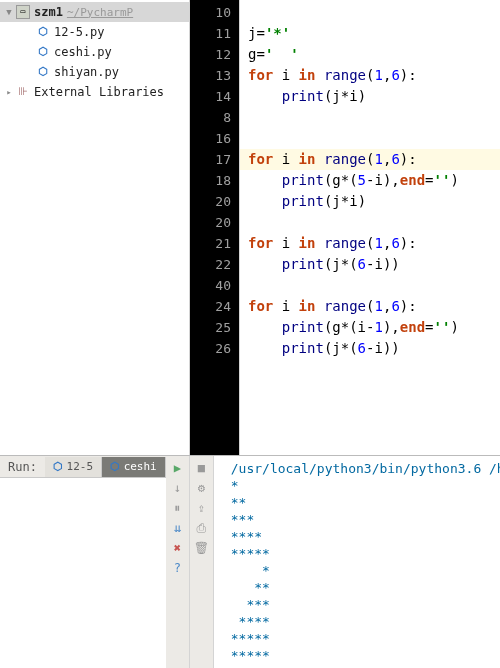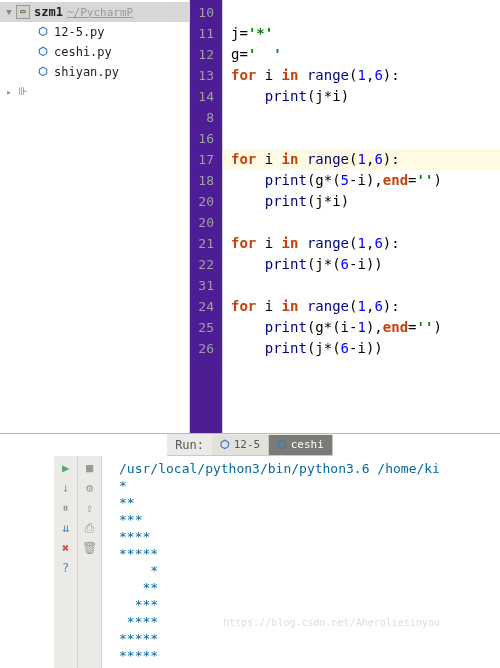--- a/index.html
+++ b/index.html
@@ -12,31 +12,31 @@
 .ind0{padding-left:4px;} .ind2{padding-left:36px;}
 .chev{width:10px;text-align:center;color:#888;margin-right:2px;font-size:9px;}
 .icon{width:14px;height:14px;margin-right:4px;text-align:center;font-size:11px;}
 .dir-i{background:#cfd3c8;border:1px solid #999;font-size:8px;line-height:12px;}
 .py-i{color:#3478c6;font-weight:bold;}
 .lib-i{color:#a77;}
 .tree-lbl{color:#222;font-size:12px;}
 .bold{font-weight:bold;text-align:right;}
 .dim{color:#999;font-size:11px;margin-left:4px;text-decoration:underline;}
 .editor{flex:1;display:flex;overflow:hidden;}
-.gutter{width:33px;background:#4c1d95;border-right:1px solid #d4d4d4;text-align:right;color:#a0a0a0;padding:2px 8px 0 0;font-size:13px;}
+.gutter{width:50px;background:#000000;border-right:1px solid #d4d4d4;text-align:right;color:#a0a0a0;padding:2px 8px 0 0;font-size:13px;}
 .gutter div{height:21px;line-height:21px;}
 .code{flex:1;padding:2px 0 0 8px;font-size:14px;line-height:21px;white-space:pre;position:relative;}
 .ln{height:21px;}
 .cur{background:#fffae3;margin-left:-8px;padding-left:8px;}
 .kw{color:#c2410c;font-weight:bold;}
 .str{color:#008000;font-weight:bold;}
 .num{color:#0000ff;}
 .bi{color:#000080;}
 .id{color:#000;}
-.bottom{flex:1;display:flex;flex-direction:column;align-items:center;}
+.bottom{flex:1;display:flex;flex-direction:row;}
 .run-hdr{display:flex;align-items:center;height:22px;background:#eceae6;border-bottom:1px solid #c9c9c9;}
 .run-lbl{padding:0 8px;color:#555;font-size:12px;}
 .tab{height:20px;padding:2px 8px;font-size:11px;color:#555;background:#e3e1dc;border-right:1px solid #c9c9c9;display:flex;align-items:center;cursor:pointer;}
 .tab.act{background:#7a7a76;color:#fff;}
 .tab .py-i{margin-right:4px;}
 .run-body{flex:1;display:flex;overflow:hidden;position:relative;}
 .tool-col{width:24px;background:#eceae6;border-right:1px solid #d4d4d4;display:flex;flex-direction:column;align-items:center;padding-top:4px;gap:4px;}
 .tb{width:16px;height:16px;font-size:12px;text-align:center;line-height:16px;cursor:pointer;}
 .green{color:#59a869;}
 .grey{color:#999;}
@@ -67,40 +67,41 @@
             <span class="tree-lbl">ceshi.py</span>
           </div>
           <div class="tree-row ind2">
             <span class="icon py-i">⬡</span>
             <span class="tree-lbl">shiyan.py</span>
           </div>
         </div>
       <div class="tree-row ind0">
         <span class="chev">▸</span>
         <span class="icon lib-i">⊪</span>
+        <span class="tree-lbl">External Libraries</span>
       </div>
     </div>
   </div>
 
   <div class="editor">
     <div class="gutter" id="gutter">
         <div>10</div>
         <div>11</div>
         <div>12</div>
         <div>13</div>
         <div>14</div>
         <div>8</div>
         <div>16</div>
         <div>17</div>
         <div>18</div>
         <div>20</div>
         <div>20</div>
         <div>21</div>
         <div>22</div>
-        <div>31</div>
+        <div>40</div>
         <div>24</div>
         <div>25</div>
         <div>26</div>
       </div>
     <div class="code" id="code"><div class="ln">&nbsp;</div><div class="ln"><span class="id">j</span>=<span class="str">'*'</span></div><div class="ln"><span class="id">g</span>=<span class="str">'  '</span></div><div class="ln"><span class="kw">for</span> <span class="id">i</span> <span class="kw">in</span> <span class="bi">range</span>(<span class="num">1</span>,<span class="num">6</span>):</div><div class="ln">    <span class="bi">print</span>(<span class="id">j</span>*<span class="id">i</span>)</div><div class="ln">&nbsp;</div><div class="ln">&nbsp;</div><div class="ln cur"><span class="kw">for</span> <span class="id">i</span> <span class="kw">in</span> <span class="bi">range</span>(<span class="num">1</span>,<span class="num">6</span>):</div><div class="ln">    <span class="bi">print</span>(<span class="id">g</span>*(<span class="num">5</span>-<span class="id">i</span>),<span class="kw">end</span>=<span class="str">''</span>)</div><div class="ln">    <span class="bi">print</span>(<span class="id">j</span>*<span class="id">i</span>)</div><div class="ln">&nbsp;</div><div class="ln"><span class="kw">for</span> <span class="id">i</span> <span class="kw">in</span> <span class="bi">range</span>(<span class="num">1</span>,<span class="num">6</span>):</div><div class="ln">    <span class="bi">print</span>(<span class="id">j</span>*(<span class="num">6</span>-<span class="id">i</span>))</div><div class="ln">&nbsp;</div><div class="ln"><span class="kw">for</span> <span class="id">i</span> <span class="kw">in</span> <span class="bi">range</span>(<span class="num">1</span>,<span class="num">6</span>):</div><div class="ln">    <span class="bi">print</span>(<span class="id">g</span>*(<span class="id">i</span>-<span class="num">1</span>),<span class="kw">end</span>=<span class="str">''</span>)</div><div class="ln">    <span class="bi">print</span>(<span class="id">j</span>*(<span class="num">6</span>-<span class="id">i</span>))</div></div>
   </div>
 </div>
 
 <div class="bottom">
   <div class="run-hdr">
@@ -131,15 +132,14 @@
 **
 ***
 ****
 *****
     *
    **
   ***
  ****
 *****
 *****</div>
-    <div class="watermark">https://blog.csdn.net/Aheroliesinyou</div>
   </div>
 </div>
 
 </body></html>

